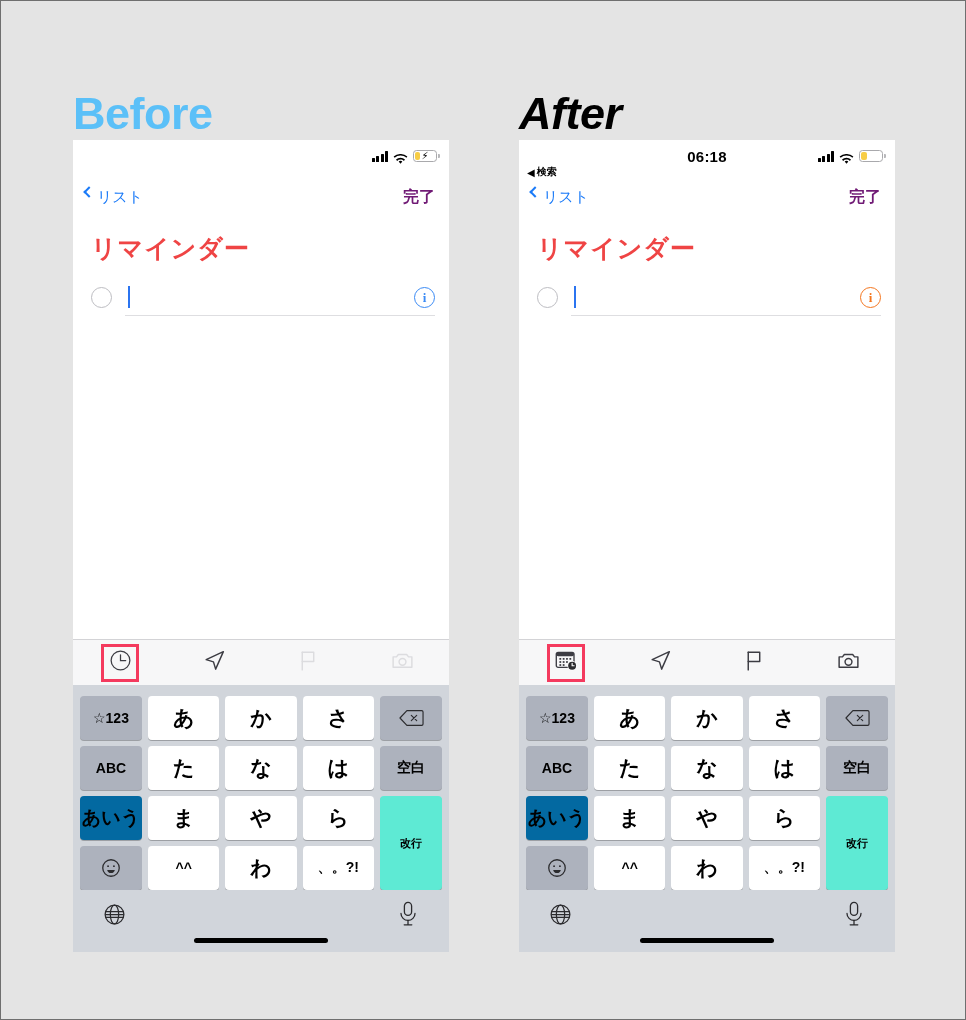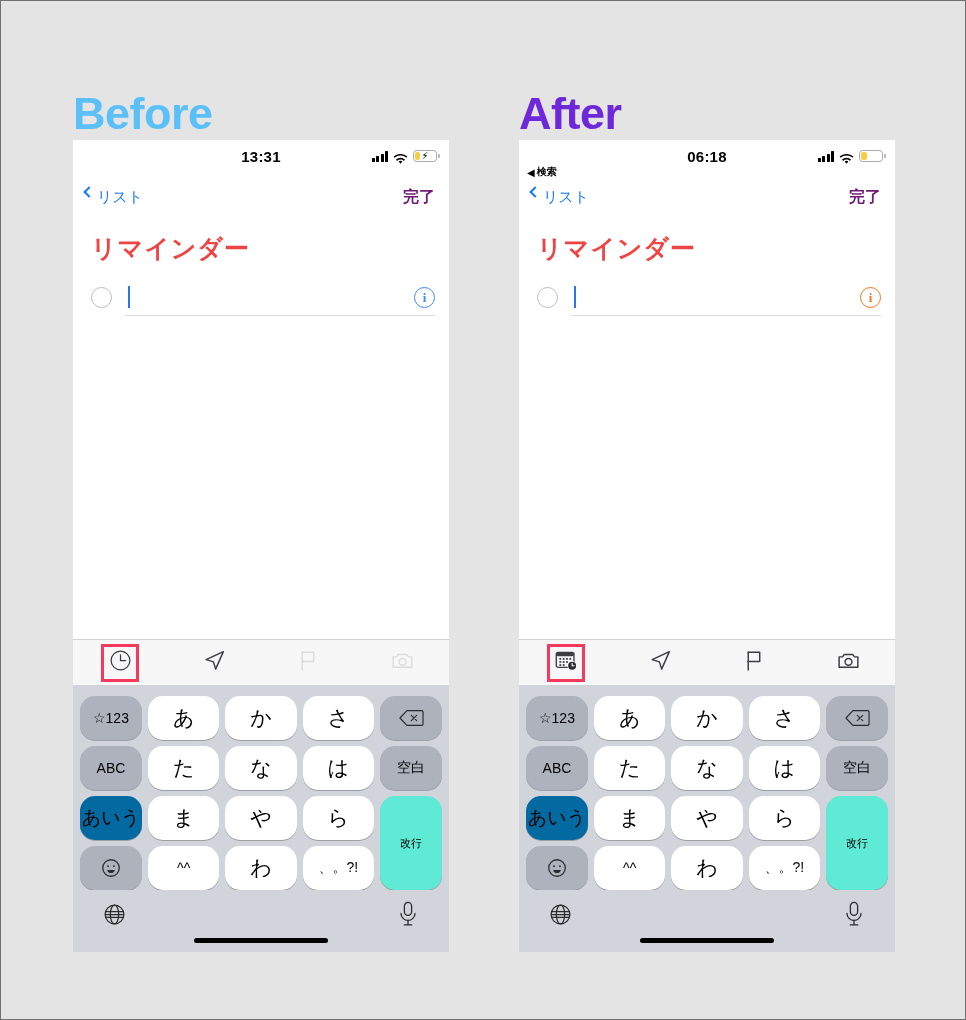--- a/index.html
+++ b/index.html
@@ -26,21 +26,21 @@
   .panel-title {
     font-size: 45px;
     font-weight: bold;
     letter-spacing: -0.5px;
     line-height: 1;
     position: absolute;
     top: 90px;
     left: 0;
   }
   .title-before { color: #5bc0f8; }
-  .title-after  { color: #6d28d9; }
+  .title-after  { color: #000000; font-style: italic; }
 
   
   .phone {
     position: absolute;
     top: 139px;
     left: 0;
     width: 376px;
     height: 812px;
     background: #ffffff;
     overflow: hidden;
@@ -231,28 +231,29 @@
     box-sizing: border-box;
   }
 
   
   .keyboard {
     background: #d1d5db;
     padding: 5px 3px 0 3px;
   }
   .key {
     background: #fff;
-    border-radius: 15px;
+    border-radius: 4px;
     display: flex;
     align-items: center;
     justify-content: center;
     font-size: 21px;
     color: #000;
     box-shadow: 0 1px 0 rgba(0,0,0,0.25);
     flex: 1;
+    font-weight: bold;
   }
   .key.dark {
     background: #adb2bd;
     font-size: 14px;
   }
   .key.light {
     background: #0369a1;
     font-size: 19px;
   }
   .key.small { font-size: 14px; }
@@ -293,21 +294,20 @@
 <body>
 
 <div class="panel panel-before">
 
   <div class="panel-title title-before">Before</div>
 
   <div class="phone">
     <div class="phone-inner">
 
       <div class="statusbar">
-        <div class="sb-time">13:31</div>
         <div class="sb-right">
           <span class="sig-bars">
               <i></i>
               <i></i>
               <i></i>
               <i></i>
             </span>
           <span class="wifi">
             <svg viewBox="0 0 16 12" width="15" height="11">
                 <path d="M8 10.6l2-2.4a3.1 3.1 0 0 0-4 0l2 2.4z" fill="#000"></path>

